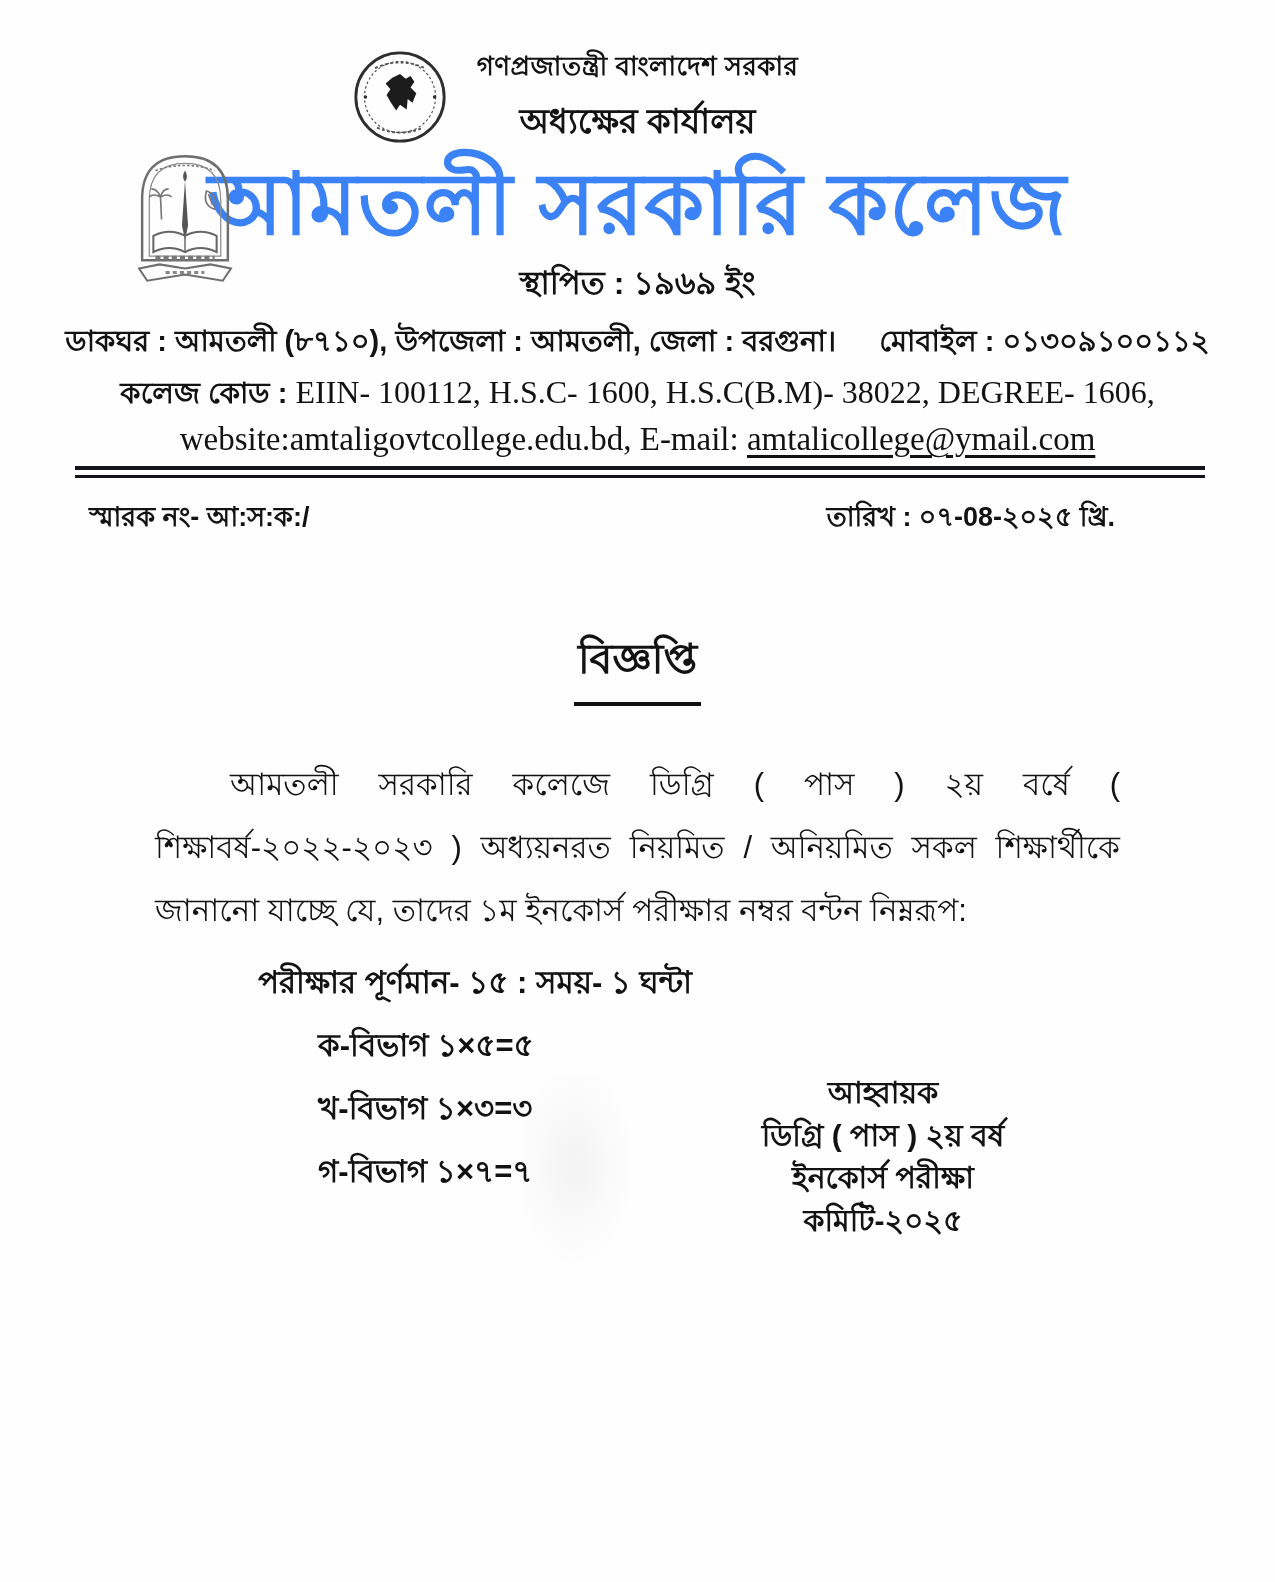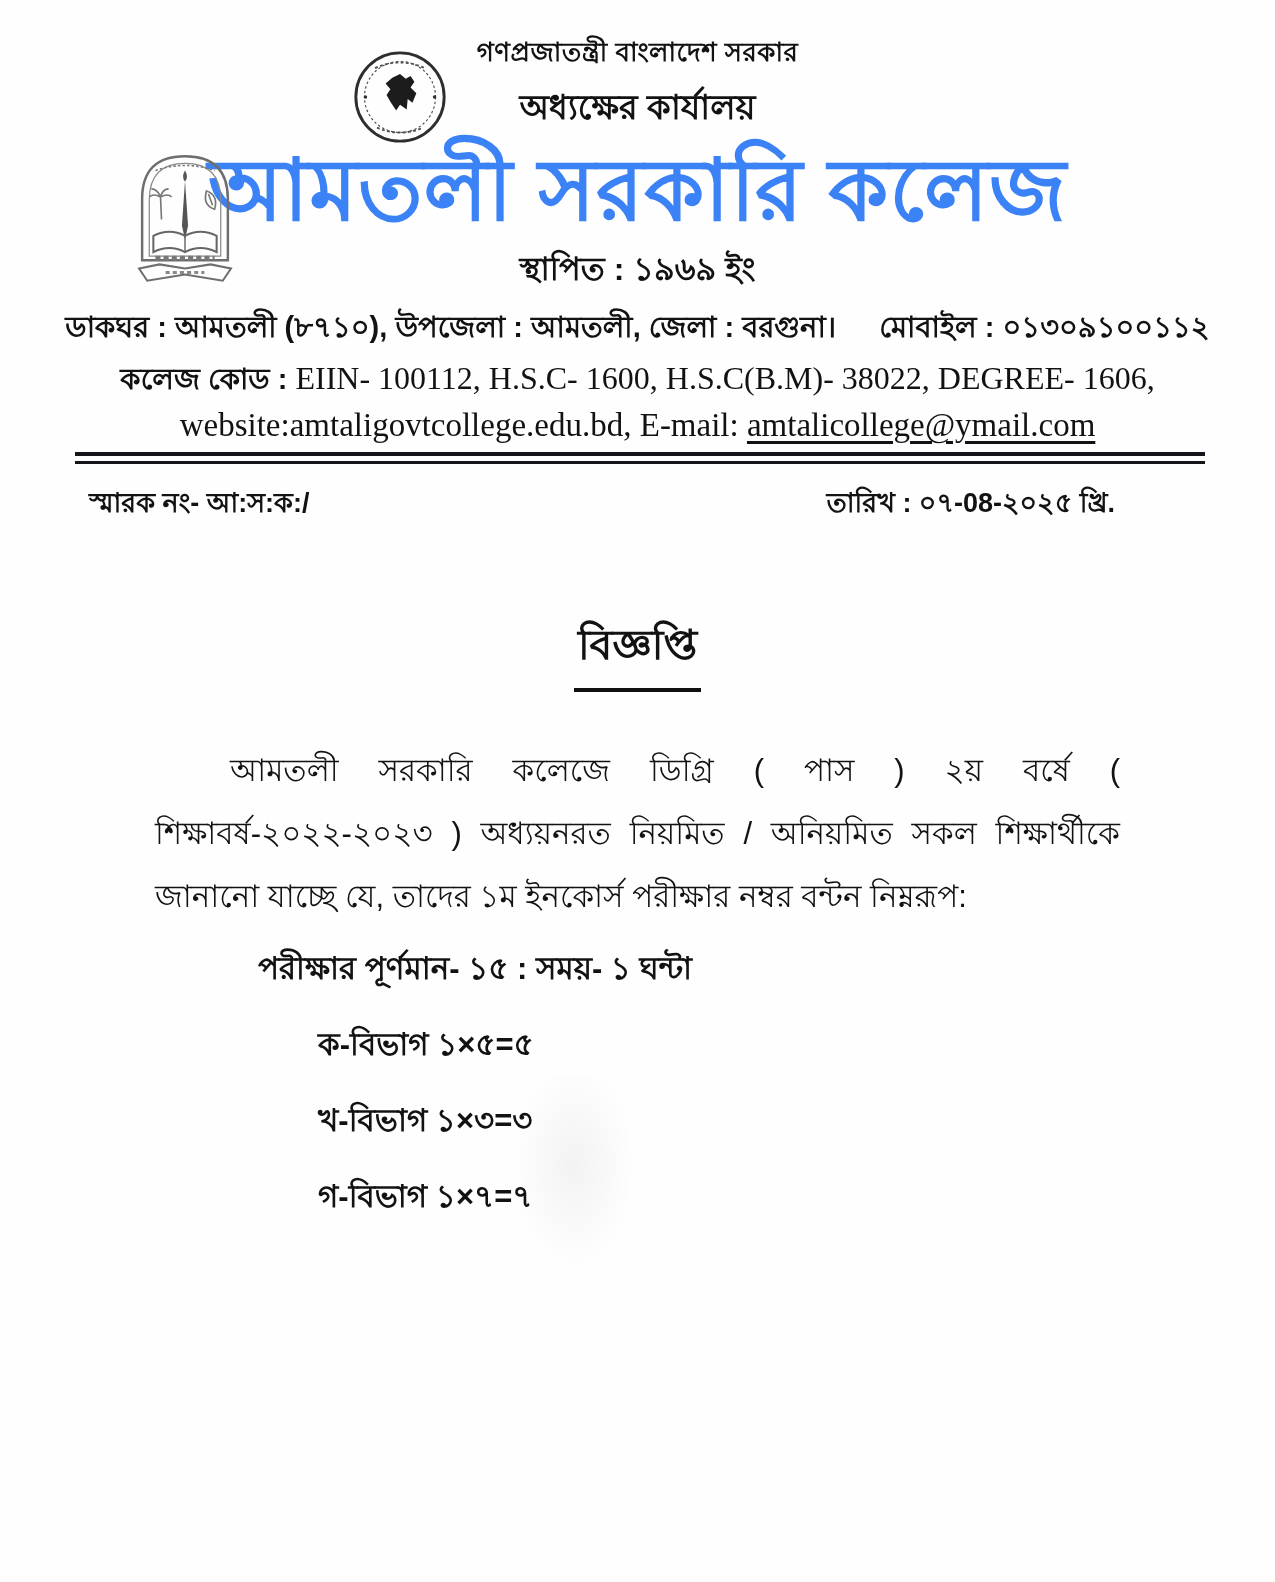--- a/index.html
+++ b/index.html
@@ -6,21 +6,21 @@
   .page{
     position:relative;
     width:1275px;height:1582px;
     margin:0 auto;
     background:#fefefe;
     color:#121212;
     font-family:"Liberation Sans","DejaVu Sans",sans-serif;
     overflow:hidden;
   }
   
-  .letterhead{padding-top:32px;text-align:center;}
+  .letterhead{padding-top:46px;text-align:center;}
   .govt-line{font-size:26px;font-weight:600;letter-spacing:.5px;}
   .office-line{font-size:34px;font-weight:bold;margin-top:5px;}
   .college-name{
     font-size:86px;font-weight:bold;line-height:1.12;margin-top:4px;
     letter-spacing:1px;color:#3b82f6;
   }
   .established{font-size:32px;font-weight:bold;margin-top:6px;}
   .address-line{
     display:flex;justify-content:center;gap:43px;
     font-size:29px;font-weight:600;margin-top:6px;
@@ -50,21 +50,21 @@
   .notice-title{
     display:inline-block;font-size:41px;font-weight:bold;
     border-bottom:4px solid #101010;padding:0 4px 6px 4px;
   }
   .notice-body{
     width:965px;margin:48px auto 0 auto;
     font-size:31px;line-height:2.02;text-align:justify;
     text-indent:75px;font-weight:500;
   }
   .marks-line{margin:16px 0 0 258px;font-size:31px;font-weight:600;}
-  .section-line{margin:24px 0 0 318px;font-size:31px;font-weight:600;}
+  .section-line{margin:11px 0 0 318px;font-size:31px;font-weight:600;}
   
   .signature{
     position:absolute;top:1072px;left:718px;width:330px;
     text-align:center;font-size:30px;font-weight:600;line-height:1.42;
   }
   
   .govt-seal{position:absolute;left:352px;top:48px;width:96px;height:98px;}
   .college-logo{position:absolute;left:128px;top:146px;width:114px;height:148px;}
   
   .smudge{
@@ -141,15 +141,20 @@
   </div>
 
   <p class="notice-body">আমতলী সরকারি কলেজে ডিগ্রি ( পাস ) ২য় বর্ষে ( শিক্ষাবর্ষ-২০২২-২০২৩ ) অধ্যয়নরত নিয়মিত / অনিয়মিত সকল শিক্ষার্থীকে জানানো যাচ্ছে যে, তাদের ১ম ইনকোর্স পরীক্ষার নম্বর বন্টন নিম্নরূপ:</p>
 
   <div class="marks-line">পরীক্ষার পূর্ণমান- ১৫ : সময়- ১ ঘন্টা</div>
 
   <div class="section-line">ক-বিভাগ ১×৫=৫</div>
   <div class="section-line">খ-বিভাগ ১×৩=৩</div>
   <div class="section-line">গ-বিভাগ ১×৭=৭</div>
 
+  <div class="signature">
+    <div>আহ্বায়ক</div>
+    <div>ডিগ্রি ( পাস ) ২য় বর্ষ</div>
+    <div>ইনকোর্স পরীক্ষা কমিটি-২০২৫</div>
+  </div>
 
   <div class="smudge"></div>
 </div>
 
 </body></html>

